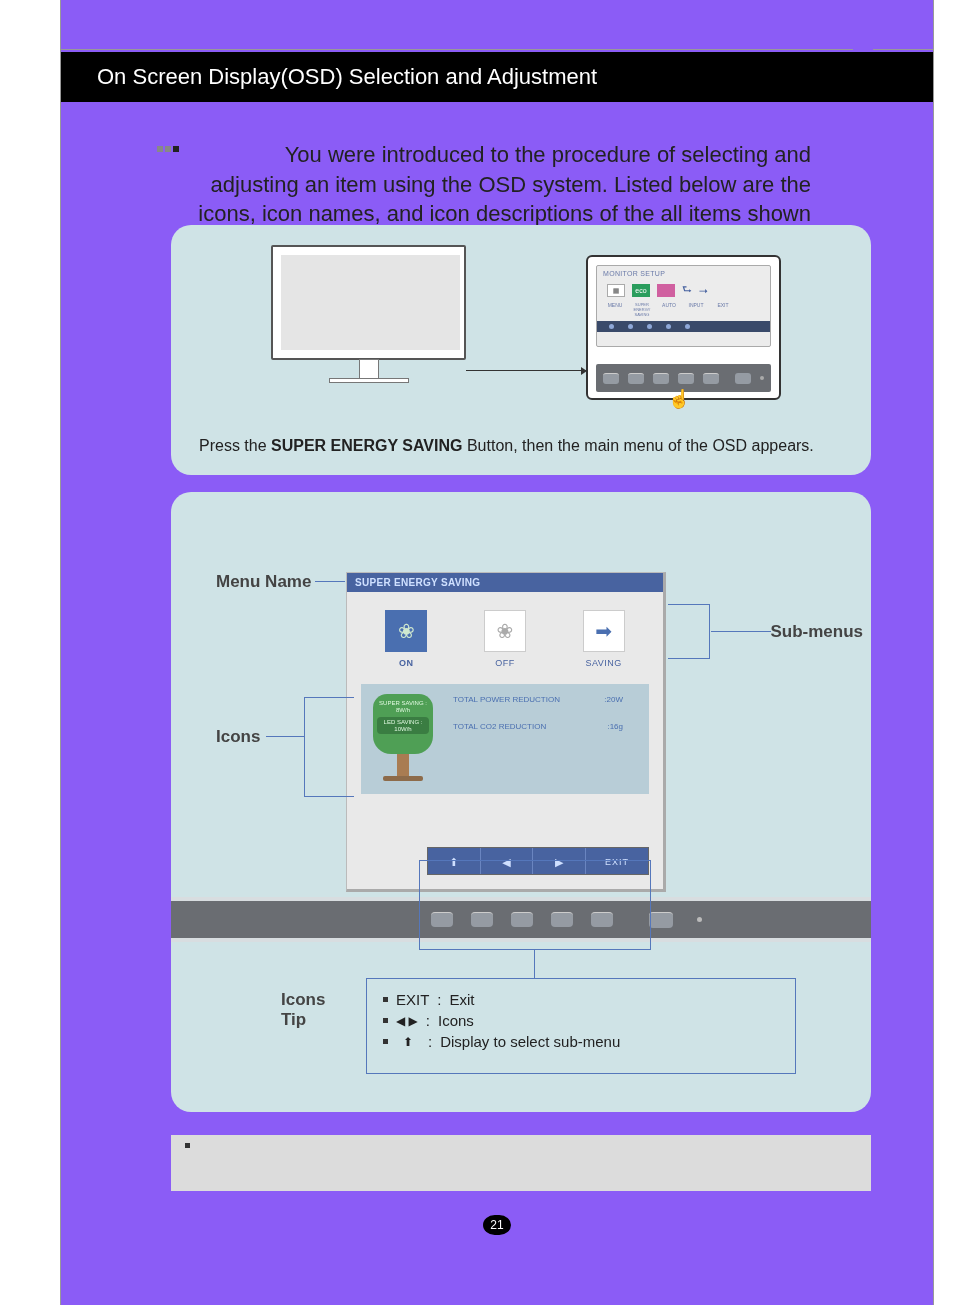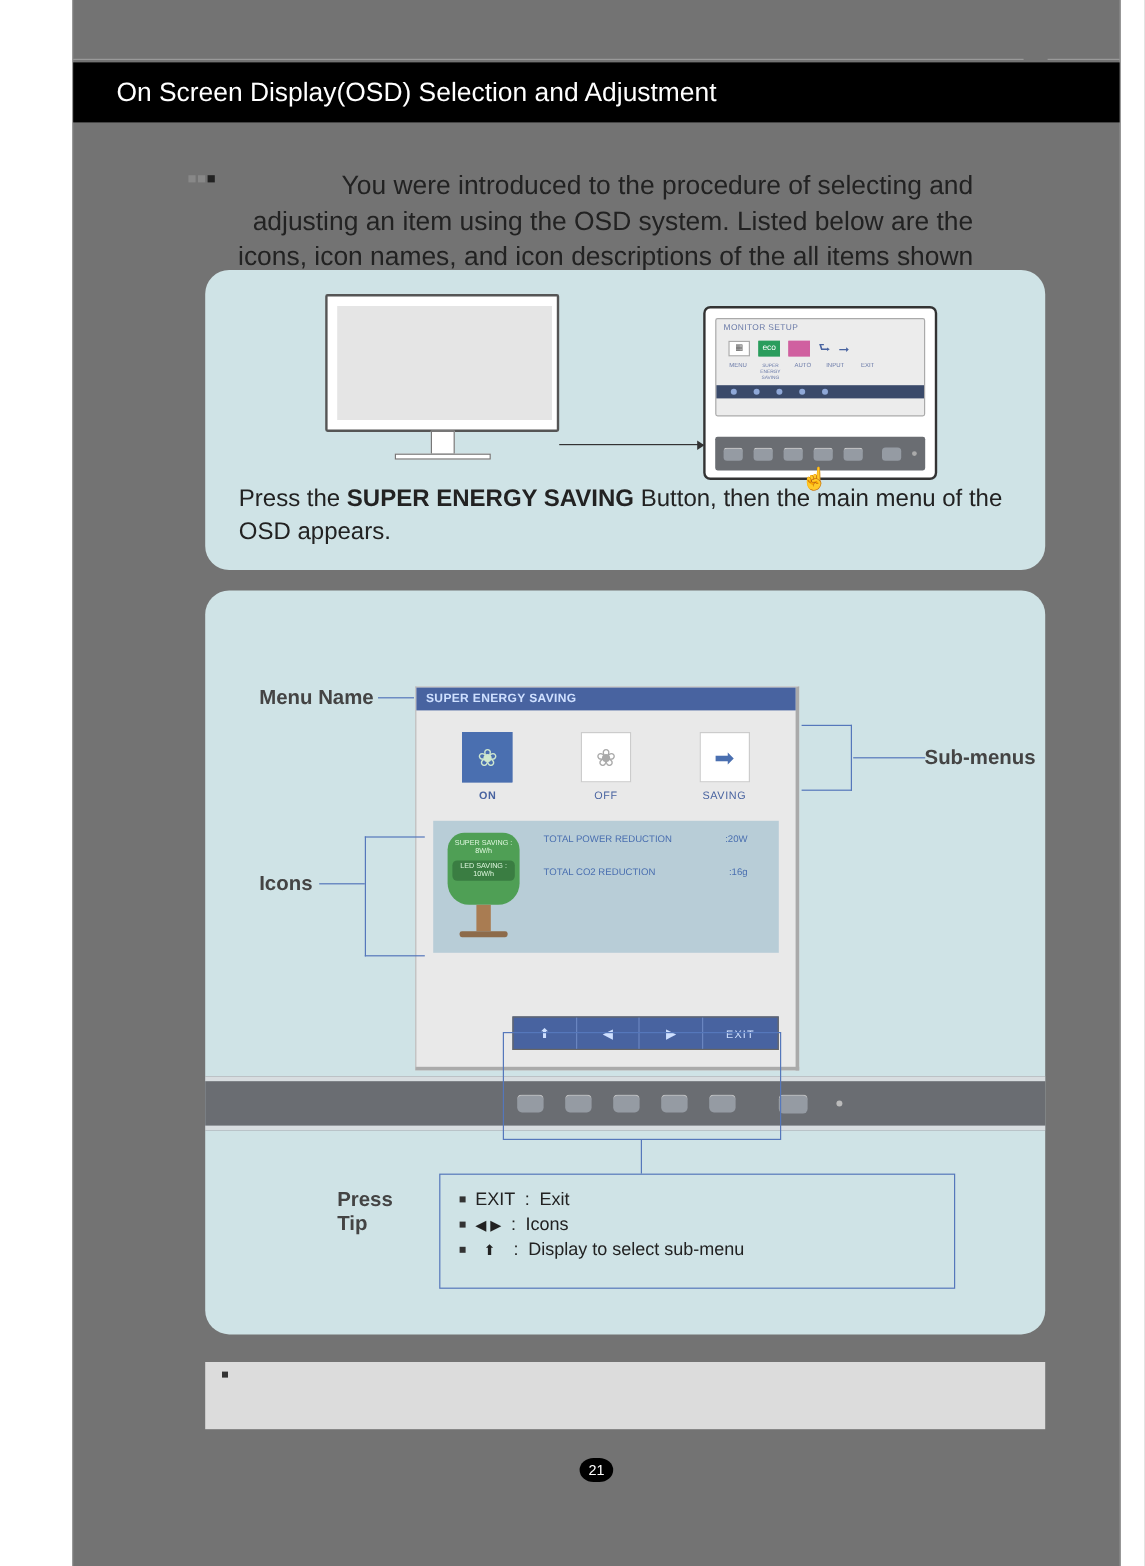--- a/index.html
+++ b/index.html
@@ -10,21 +10,21 @@
     height: 1305px;
     position: relative;
   }
   .page {
     position: absolute;
     left: 60px; top: 0;
     width: 874px;
     height: 1305px;
     border-left: 1px solid #999;
     border-right: 1px solid #999;
-    background: #737373;
+    background: #8b5cf6;
   }
   .top-divider {
     position: absolute;
     left: 0; right: 0; top: 30px;
     height: 20px;
     display:flex;
   }
   .top-divider .left { flex:1; border-bottom:1px solid #999;}
   .top-divider .mid { width:20px;}
   .top-divider .right { flex:0 0 60px; border-bottom:1px solid #999;}
@@ -64,21 +64,21 @@
     position: absolute;
     left: 110px; top: 225px;
     width: 700px; height: 250px;
     background: #cfe3e6;
     border-radius: 20px;
   }
   .panel1-caption {
     position: absolute;
     left: 28px; bottom: 18px;
     width: 640px;
-    font-size: 20px;
+    font-size: 16px;
     line-height: 1.35;
     color: #222;
   }
   .panel1-caption b{font-weight:bold;}
   .monitor-area {
     position: absolute;
     left: 100px; top: 10px;
     width: 500px; height: 170px;
   }
   .monitor {
@@ -349,21 +349,21 @@
     <div class="callout-line" style="left:95px;top:244px;width:38px;height:1px;"></div>
     <div class="callout-box" style="left:133px;top:205px;width:50px;height:100px;border-right:none;"></div>
 
     <div class="label sub-menus">Sub-menus</div>
     <div class="callout-line" style="left:540px;top:139px;width:60px;height:1px;"></div>
     <div class="callout-box" style="left:497px;top:112px;width:42px;height:55px;border-left:none;"></div>
 
     <div class="callout-box" style="left:248px;top:368px;width:232px;height:90px;"></div>
     <div class="callout-line" style="left:363px;top:458px;width:1px;height:28px;"></div>
 
-    <div class="label button-tip">Press Tip</div>
+    <div class="label button-tip">Icons Tip</div>
 
     <div class="tip-box">
       <div class="tline">
         <span class="sq"></span>
         <span>EXIT</span>
         <span>:</span>
         <span>Exit</span>
       </div>
       <div class="tline">
         <span class="sq"></span>

